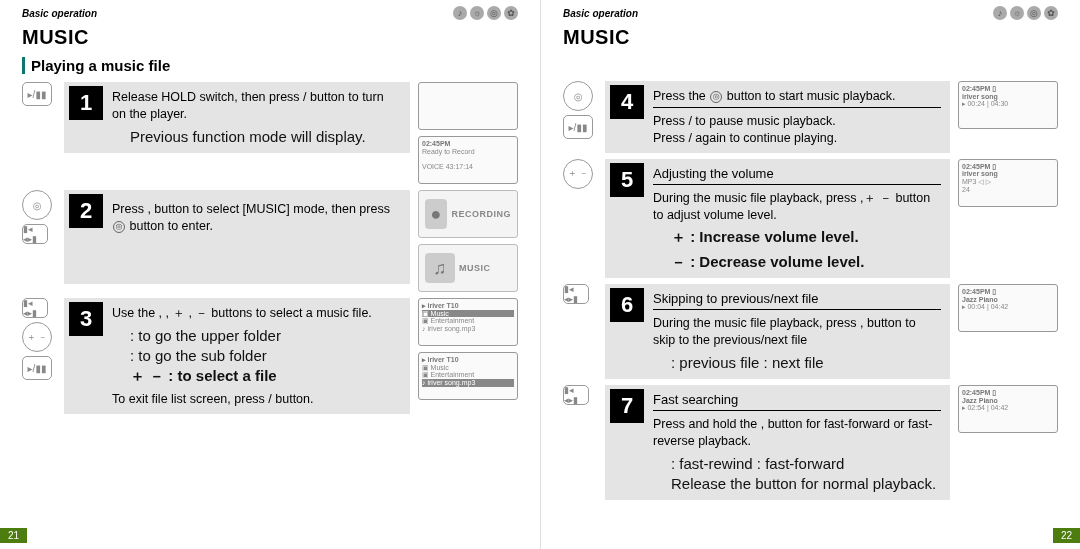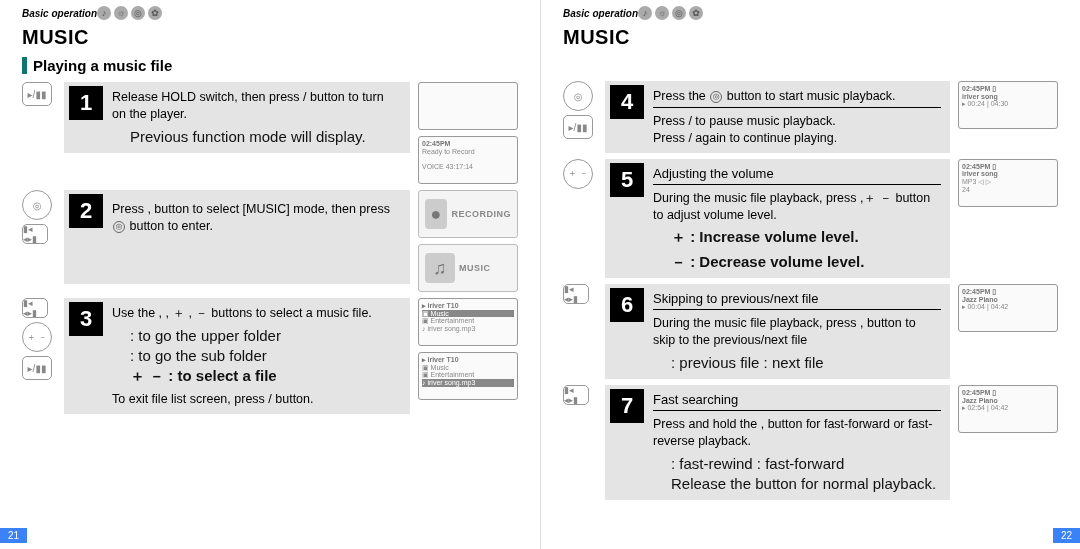--- a/index.html
+++ b/index.html
@@ -9,37 +9,37 @@
     width: 1080px;
     height: 549px;
     overflow: hidden;
     position: relative;
     font-size: 12px;
     color: #000;
   }
   .page-footer-left, .page-footer-right {
     position: absolute;
     bottom: 6px;
-    background: #3b82f6;
+    background: #4d7c0f;
     color: #fff;
     font-size: 10px;
     padding: 2px 8px;
     min-width: 22px;
   }
   .page-footer-left { left: 0; }
   .page-footer-right { right: 0; text-align: right; }
   .spread { display: flex; width: 1080px; height: 549px; }
   .page { width: 540px; height: 549px; padding: 6px 22px 24px 22px; position: relative; }
   .page + .page { border-left: 1px solid #ddd; }
-  .header-row { display: flex; align-items: center; margin-bottom: 2px; }
+  .header-row { display: flex; justify-content: space-between; align-items: center; margin-bottom: 2px; }
   .header-label { font-size: 10px; font-style: italic; font-weight: bold; }
   .header-icons { display: flex; gap: 3px; }
   .hicon { width: 14px; height: 14px; border-radius: 50%; background: #aaa; display:flex; align-items:center; justify-content:center; font-size:9px; color:#555;}
   .title { font-size: 20px; font-weight: 900; letter-spacing: 0.5px; margin: 6px 0 8px 0; }
-  .subtitle { font-size: 15px; font-weight: bold; border-left: 5px solid #0f766e; padding-left: 6px; margin: 6px 0 8px 0; }
+  .subtitle { font-size: 15px; font-weight: bold; border-left: 3px solid #0f766e; padding-left: 6px; margin: 6px 0 8px 0; }
   .step-row { display: flex; gap: 8px; margin-bottom: 6px; align-items:flex-start; }
   .btn-col { width: 34px; display:flex; flex-direction:column; gap:4px; }
   .ibtn {
     width: 30px; height: 24px; border: 1.5px solid #999; border-radius: 5px;
     display:flex; align-items:center; justify-content:center; font-size:10px; color:#888;
     background:#fff;
   }
   .ibtn.round { border-radius: 50%; width: 30px; height:30px; }
   .ibtn.tiny { width:26px; height:20px; font-size:9px;}
   .step-box {

